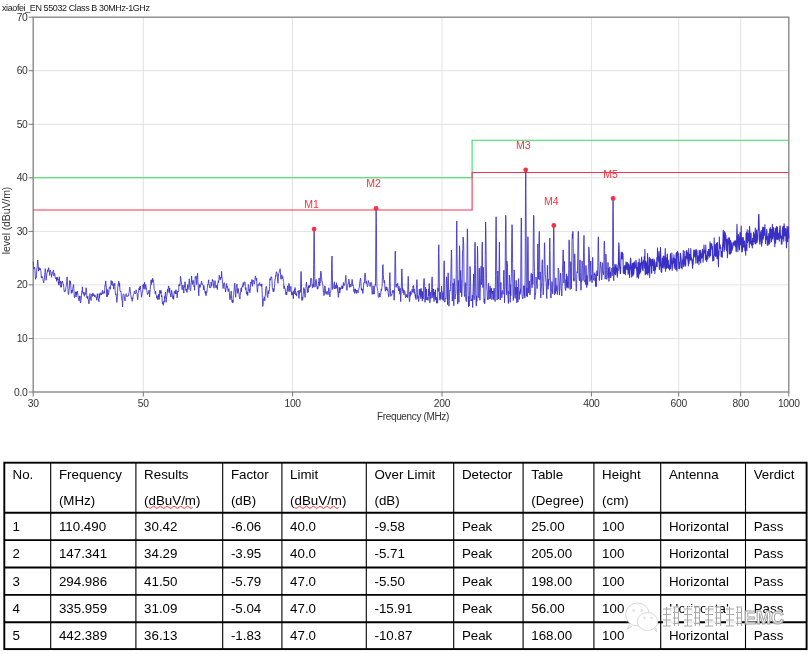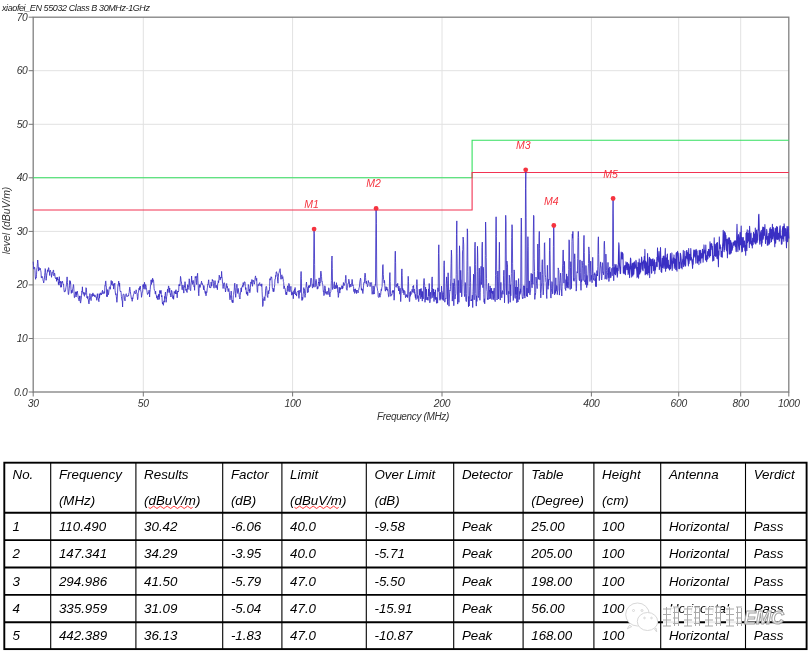--- a/index.html
+++ b/index.html
@@ -1,16 +1,16 @@
 <!DOCTYPE html>
 <html><head><meta charset="utf-8">
 <style>
 html,body{margin:0;padding:0;background:#fff;width:811px;height:654px;overflow:hidden;
 font-family:"Liberation Sans",sans-serif;}
-#wrap{position:relative;width:720px;height:654px;font-style:italic;}
+#wrap{position:relative;width:720px;height:654px;}
 </style></head>
 <body>
 <div id="wrap">
 <svg width="811" height="430" style="position:absolute;left:0;top:0" font-family="Liberation Sans, sans-serif" fill="#333">
 <text x="2" y="11" font-size="9" letter-spacing="-0.4" fill="#1a1a1a">xiaofei_EN 55032 Class B 30MHz-1GHz</text>
 <rect x="33.2" y="17.2" width="755.6" height="374.8" fill="#fff" stroke="none"></rect>
 <line x1="33.2" y1="338.5" x2="788.8" y2="338.5" stroke="#e2e2e2" stroke-width="1"></line>
       <line x1="33.2" y1="284.9" x2="788.8" y2="284.9" stroke="#e2e2e2" stroke-width="1"></line>
       <line x1="33.2" y1="231.4" x2="788.8" y2="231.4" stroke="#e2e2e2" stroke-width="1"></line>
       <line x1="33.2" y1="177.8" x2="788.8" y2="177.8" stroke="#e2e2e2" stroke-width="1"></line>

